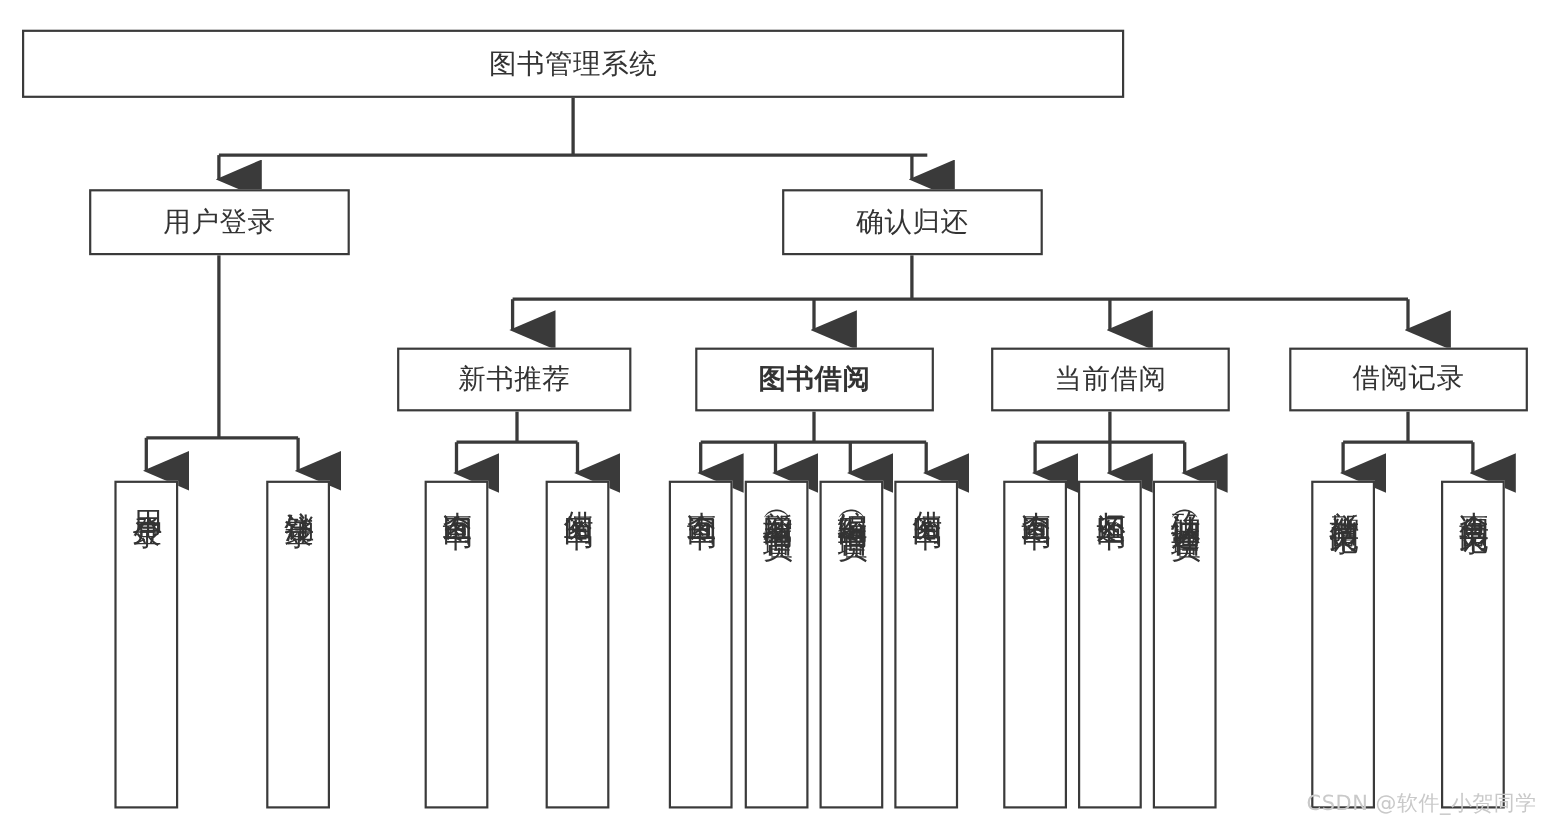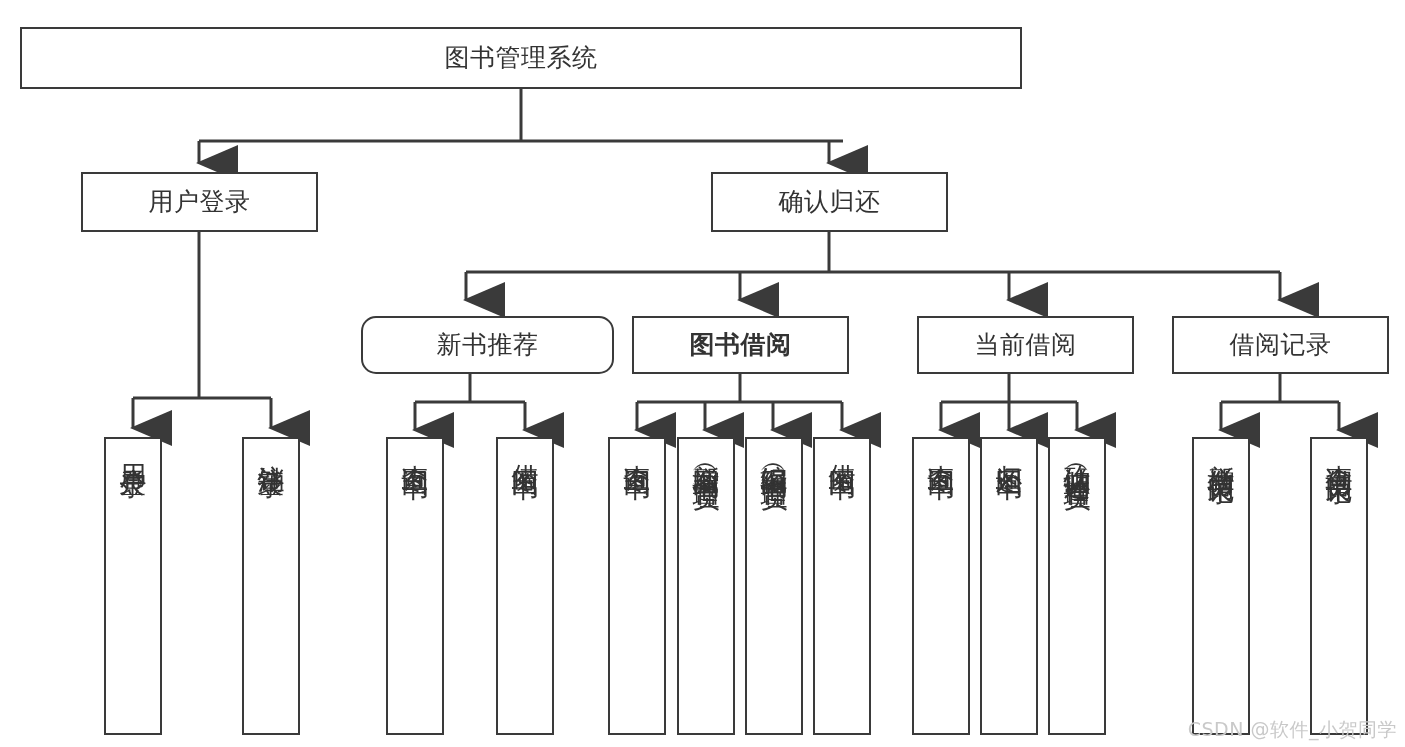--- a/index.html
+++ b/index.html
@@ -135,27 +135,27 @@
     <span class="lbl">图书管理系统</span>
   </div>
 
   <div class="node h" style="left:81px; top:172px; width:237px; height:60px;">
     <span class="lbl">用户登录</span>
   </div>
   <div class="node h" style="left:711px; top:172px; width:237px; height:60px;">
     <span class="lbl">确认归还</span>
   </div>
 
-  <div class="node h" style="left:361px; top:316px; width:253px; height:58px;border-radius:15px;">
+  <div class="node h" style="left:361px; top:316px; width:213px; height:58px;">
     <span class="lbl">新书推荐</span>
   </div>
   <div class="node h" style="left:632px; top:316px; width:217px; height:58px;font-weight:bold;">
     <span class="lbl">图书借阅</span>
   </div>
-  <div class="node h" style="left:901px; top:316px; width:217px; height:58px;margin-left:16px;">
+  <div class="node h" style="left:901px; top:316px; width:217px; height:58px;">
     <span class="lbl">当前借阅</span>
   </div>
   <div class="node h" style="left:1172px; top:316px; width:217px; height:58px;font-family:Liberation Serif, serif;">
     <span class="lbl">借阅记录</span>
   </div>
 
   <div class="node v" style="left:104px; top:437px; width:58px; height:298px;">
     <span class="lbl">用户登录</span>
   </div>
   <div class="node v" style="left:242px; top:437px; width:58px; height:298px;">

